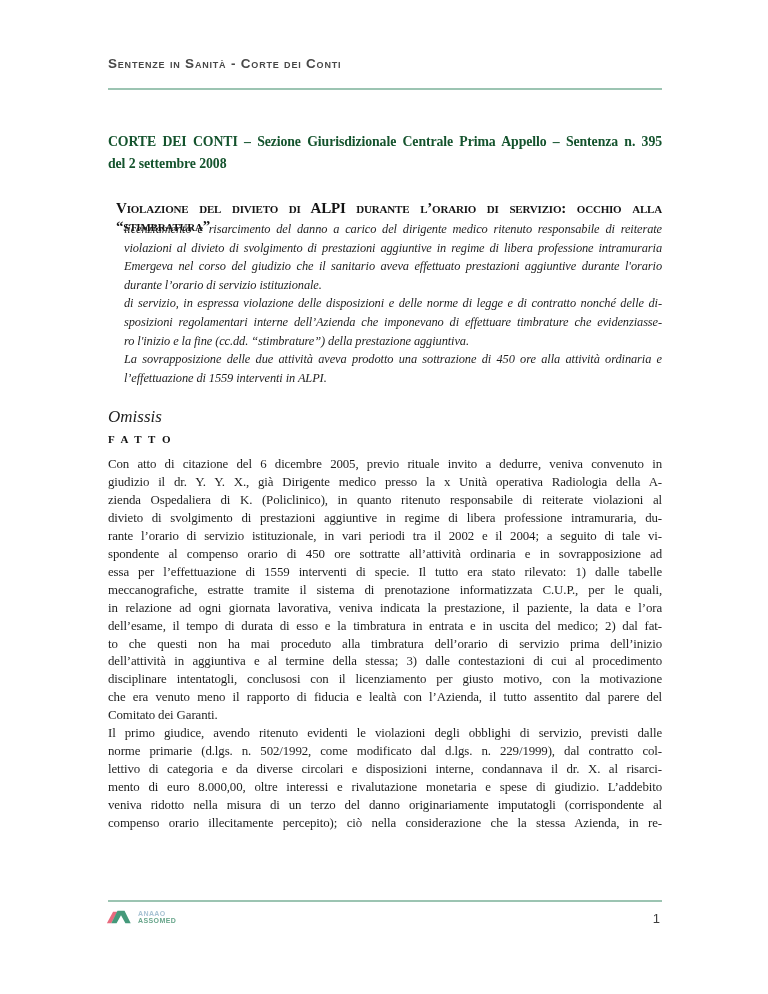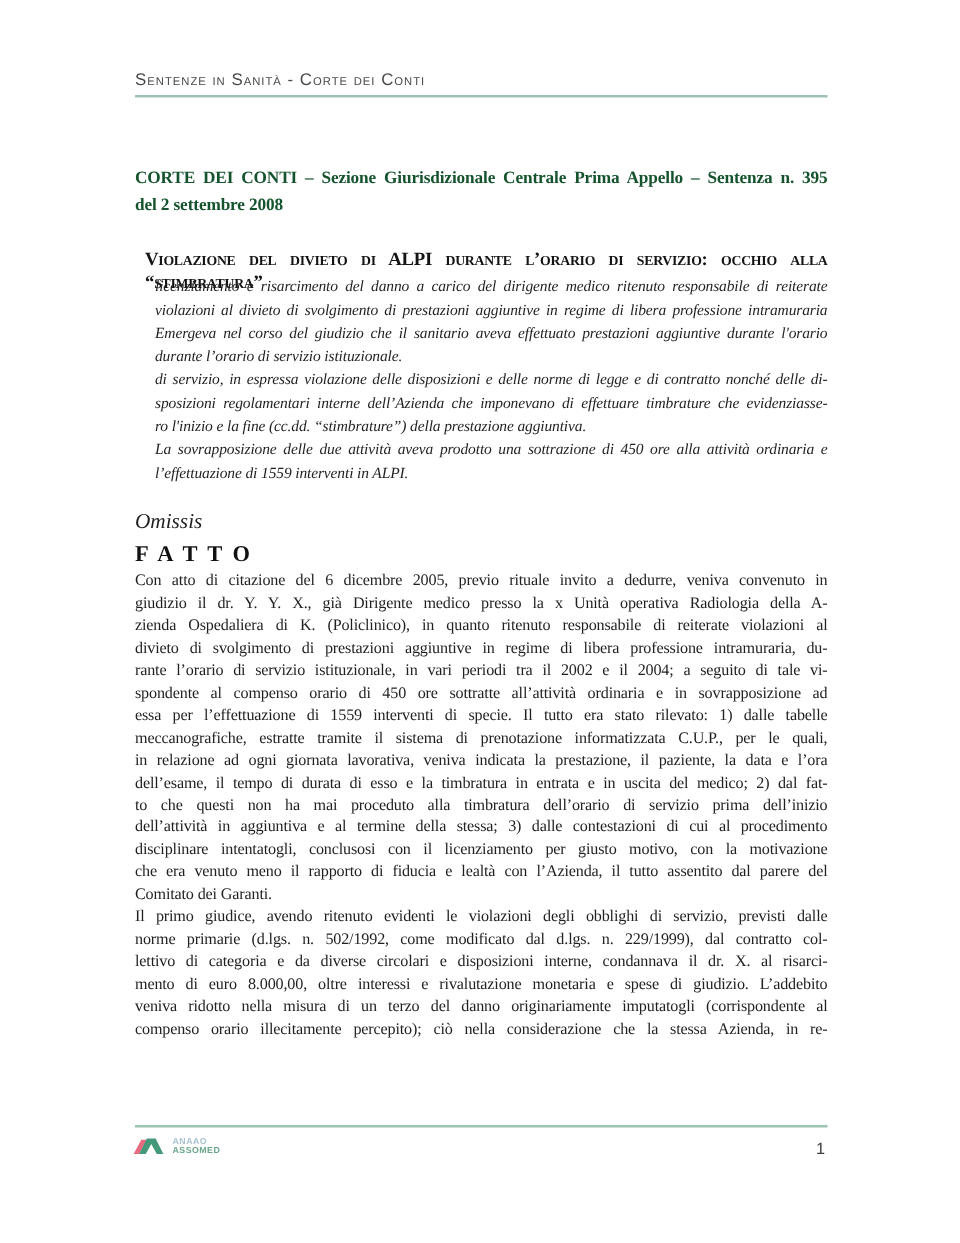--- a/index.html
+++ b/index.html
@@ -8,27 +8,28 @@
       width: 768px;
       height: 994px;
       background: #ffffff;
       font-family: "Liberation Serif", serif;
       color: #1f1f1f;
       overflow: hidden;
     }
     .header {
       position: absolute;
       left: 108px; right: 106px; top: 56px;
-      padding-bottom: 5px;
+      padding-bottom: 17px;
       border-bottom: 2px solid var(--rule_green, #9cc4b2);
       font-family: "Liberation Sans", sans-serif;
       font-variant: small-caps;
       font-size: 13.5px;
       letter-spacing: 0.8px;
       color: #484848;
+      font-weight: bold;
     }
     .doc-title {
       position: absolute;
       left: 108px; right: 106px; top: 131px;
       font-weight: bold;
       font-size: 13.8px;
       letter-spacing: -0.1px;
       color: #14532d;
     }
     .doc-title .line { line-height: 22px; }
@@ -53,21 +54,21 @@
     .omissis {
       position: absolute;
       left: 108px; top: 407px;
       font-style: italic;
       font-size: 17px;
     }
     .fatto-heading {
       position: absolute;
       left: 108px; top: 433px;
       font-weight: bold;
-      font-size: 18px;
+      font-size: 11px;
       letter-spacing: 2px;
       color: #111111;
     }
     .body-text {
       position: absolute;
       left: 108px; right: 106px; top: 456px;
       font-size: 12.9px;
       letter-spacing: -0.12px;
     }
     .body-text .line { line-height: 17.95px; }

